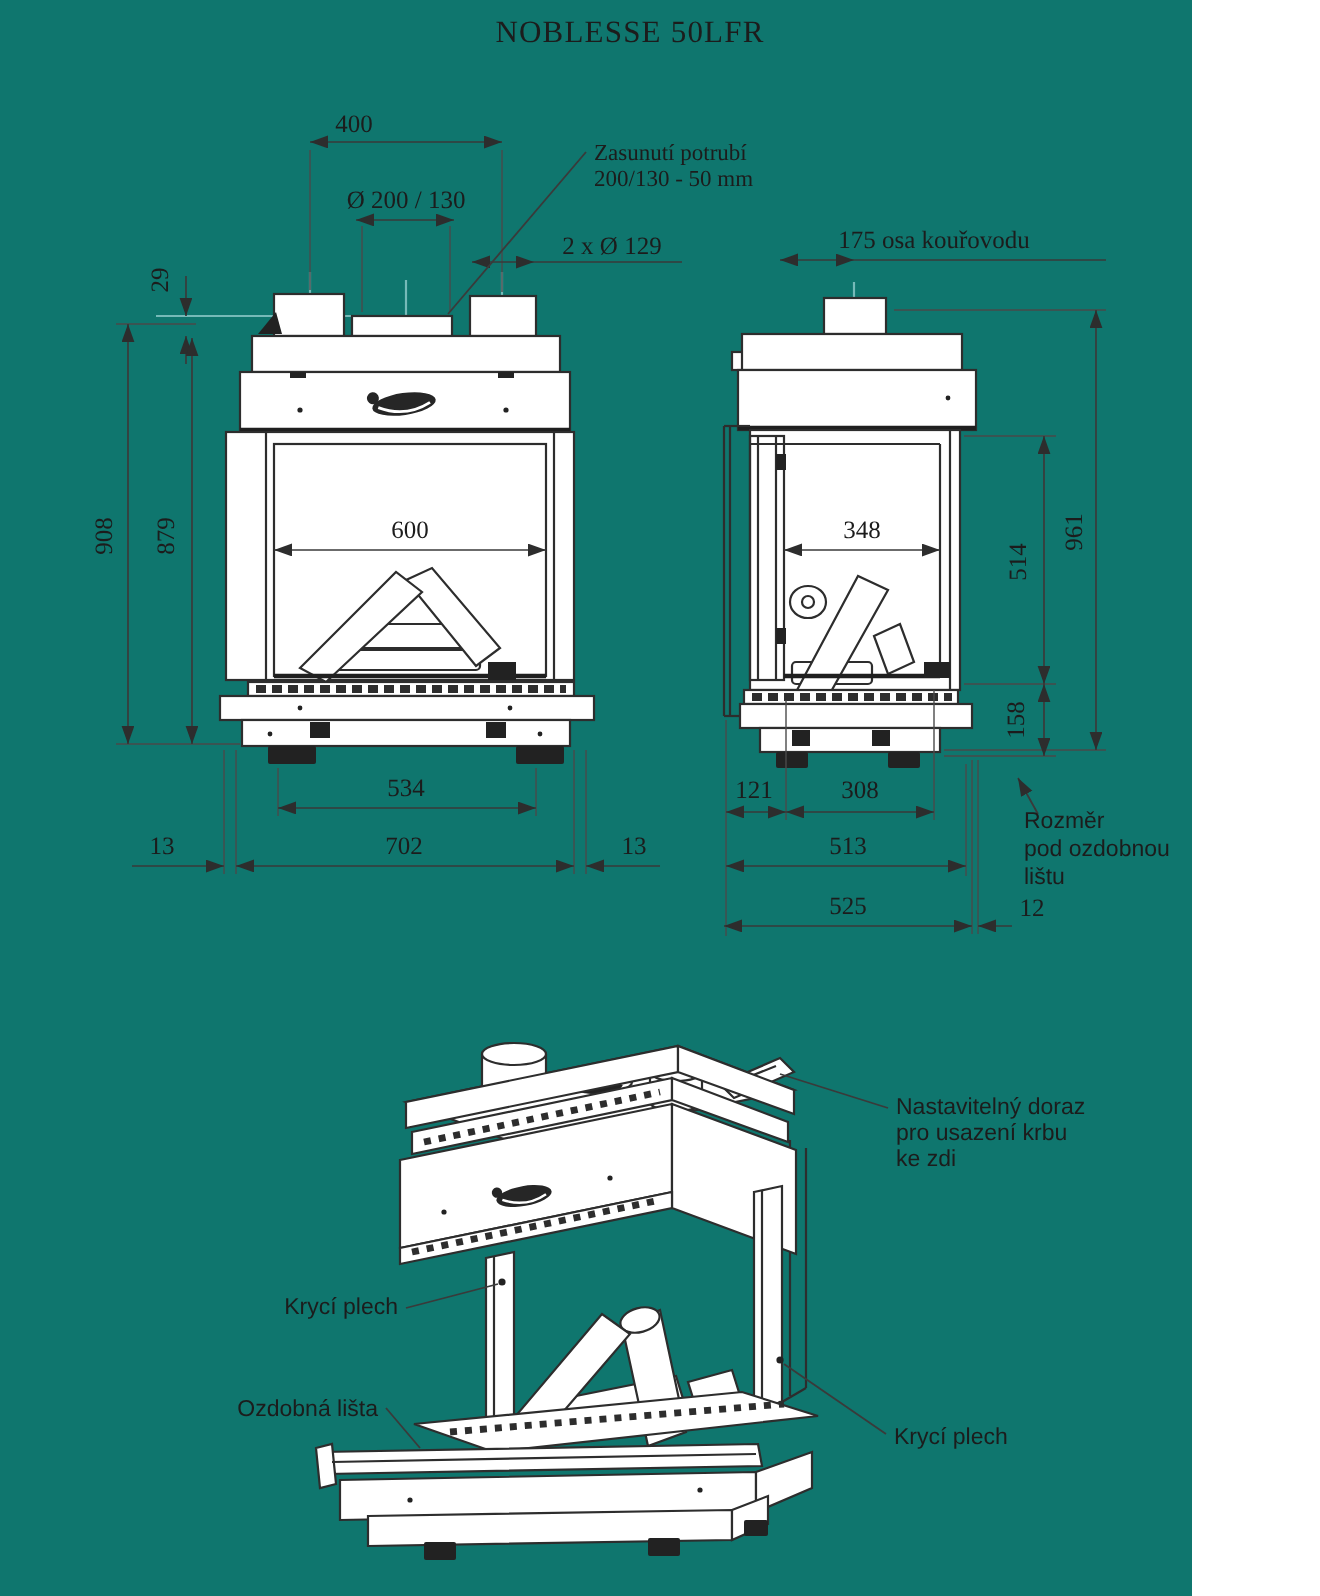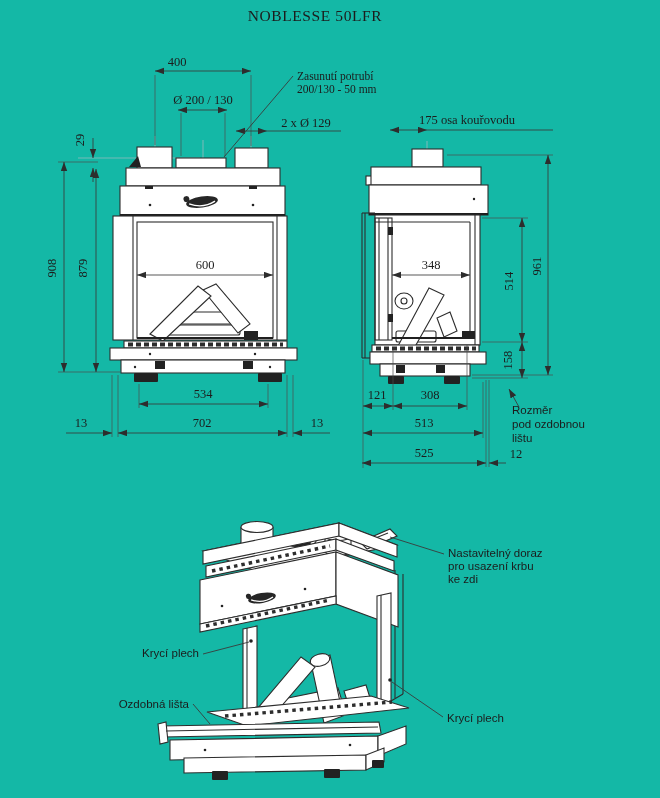--- a/index.html
+++ b/index.html
@@ -1,16 +1,16 @@
 <!DOCTYPE html>
 <html><head>
 <meta charset="utf-8">
 <style>
   html,body{margin:0;padding:0;background:#ffffff;}
-  #canvas{position:relative;width:660px;height:798px;background:#14b8a6;overflow:hidden;
+  #canvas{position:relative;width:596px;height:798px;background:#0f766e;overflow:hidden;
           font-family:"Liberation Serif",serif;}
   svg{position:absolute;left:0;top:0;}
   .ln{stroke:#2d2d2d;stroke-width:1.1;fill:#ffffff;}
   .lnn{stroke:#2d2d2d;stroke-width:1.1;fill:none;}
   .hv{stroke:#1f1f1f;stroke-width:2.2;fill:none;}
   .dim{stroke:#3a3a3a;stroke-width:.85;fill:none;}
   .ext{stroke:#4a4a4a;stroke-width:.7;fill:none;}
   .lead{stroke:#3a3a3a;stroke-width:.9;fill:none;}
   .cl{stroke:#76bab8;stroke-width:1.1;fill:none;}
   .dk{fill:#222222;stroke:none;}

